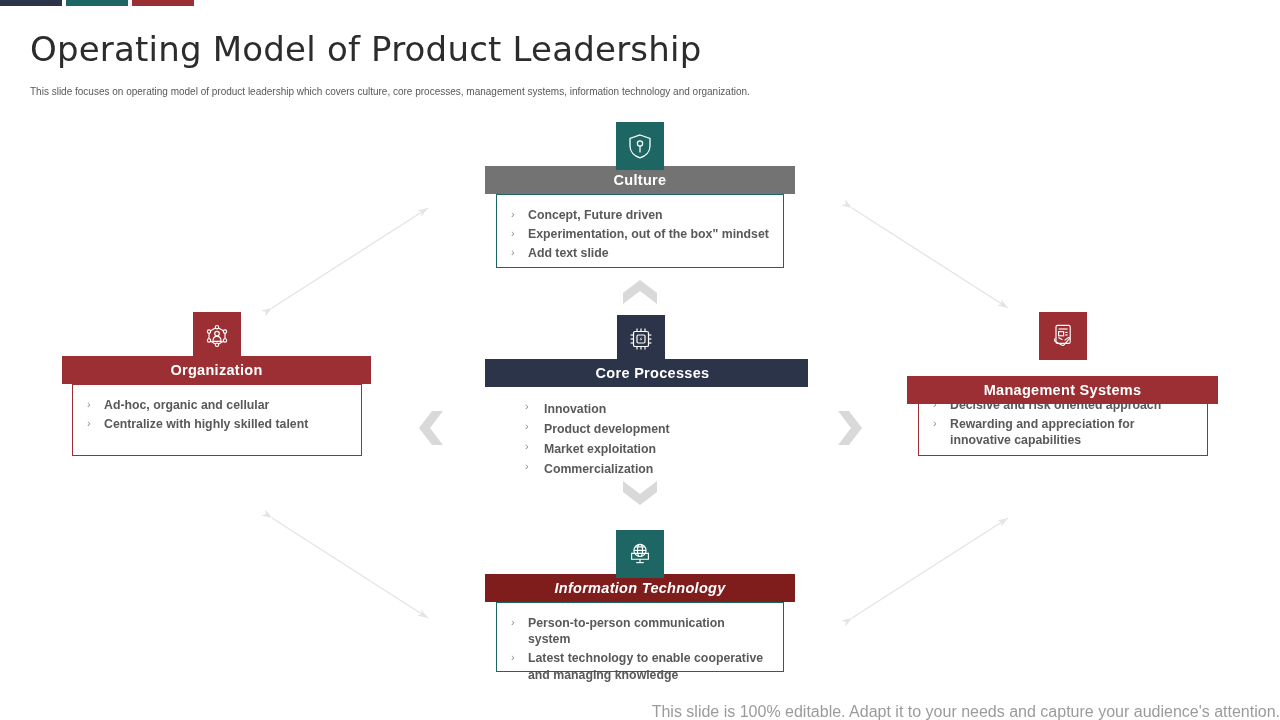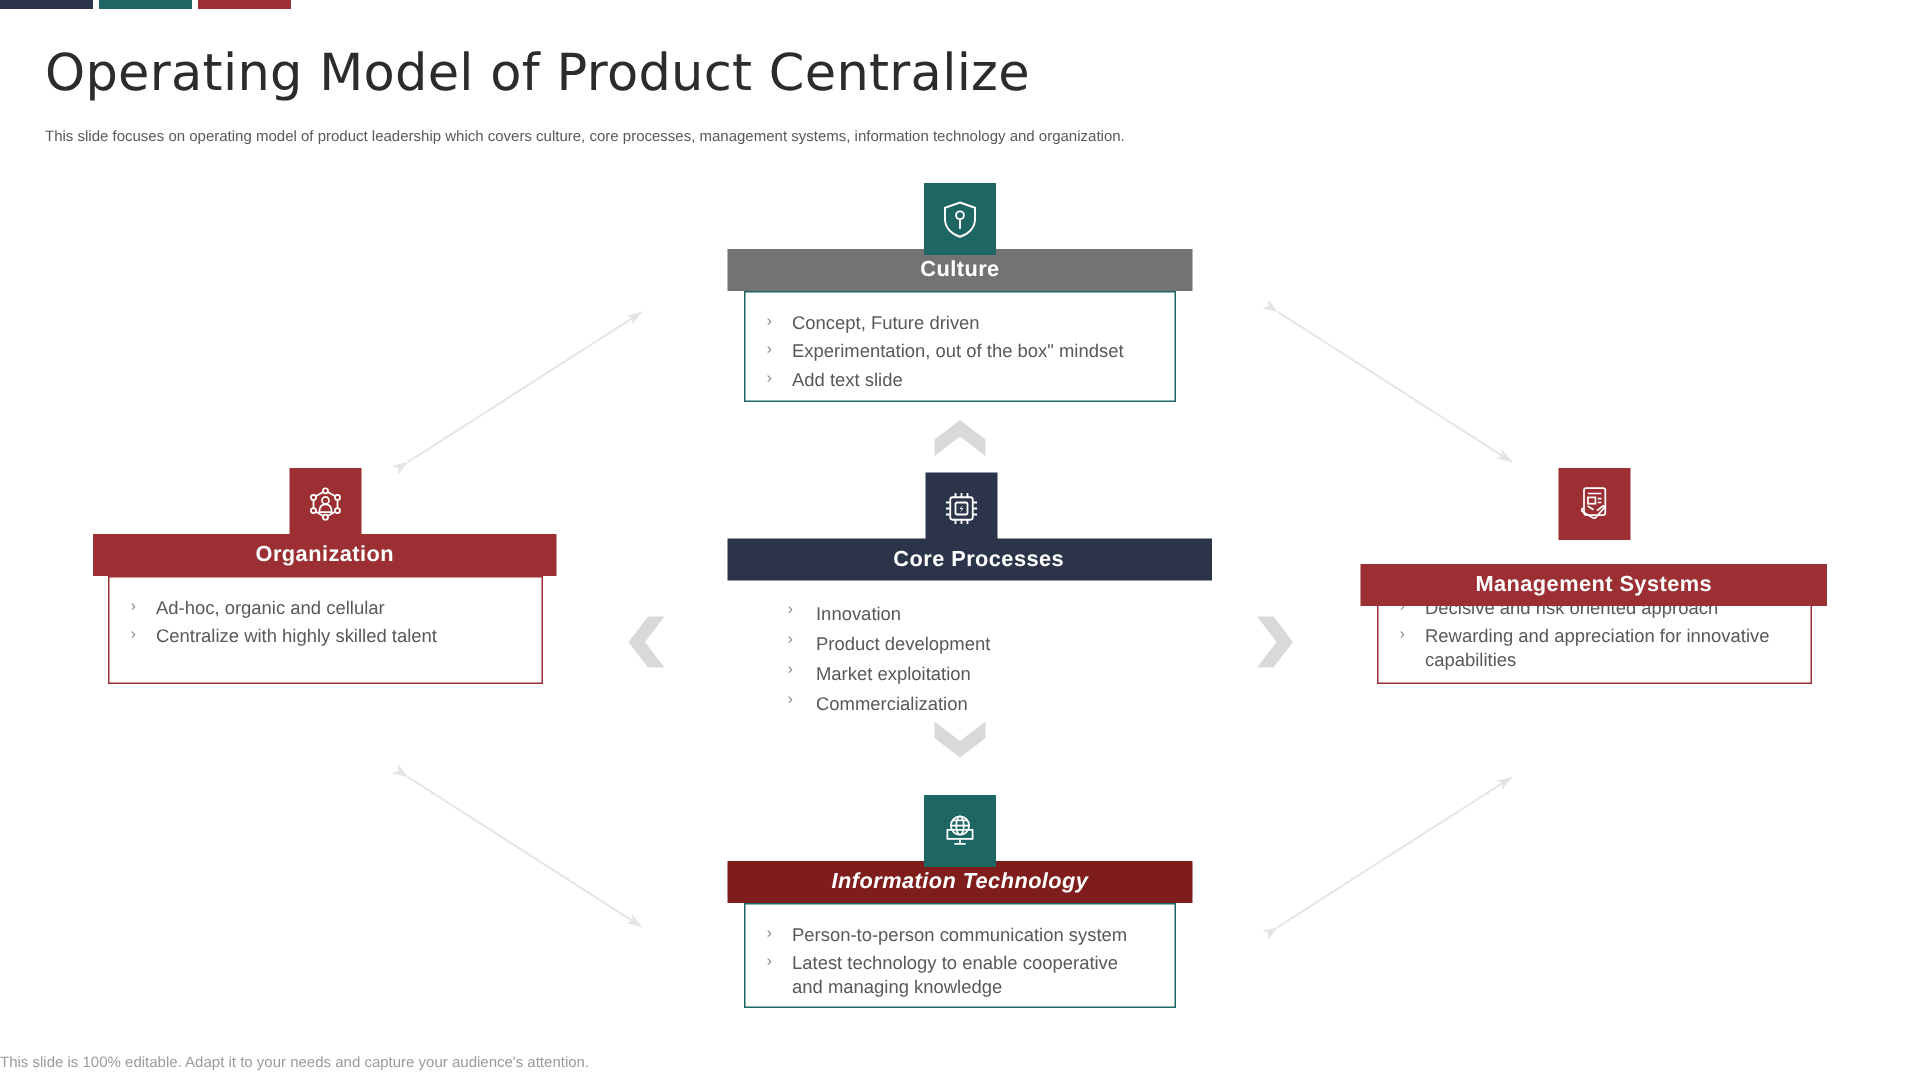--- a/index.html
+++ b/index.html
@@ -94,21 +94,21 @@
     margin-bottom: 3px;
     line-height: 1.32;
   }
   .bullet-mark {
     color: #8d8d8d;
     font-size: 11px;
     width: 17px;
     flex: 0 0 17px;
     line-height: 1.45;
   }
-  .bullet-text { flex: 1 1 auto; }
+  .bullet-text { flex: 1 1 auto; font-weight: bold; }
 
   
   #node-culture { left: 485px; top: 122px; width: 310px; }
   #node-culture .node-icon { background: #1d6663; }
   #node-culture .node-header { background: #737373; }
   #node-culture .node-body {
     left: 11px; width: 288px; height: 74px;
     border-color: #1d6663;
   }
 
@@ -161,35 +161,35 @@
     pointer-events: none;
     z-index: 0;
   }
 
   
   .slide-footer {
     position: absolute;
     left: 0;
     top: 703px;
     width: 100%;
-    text-align: left;
-    font-size: 10px;
+    text-align: right;
+    font-size: 16px;
     color: #9b9b9b;
   }
 </style>
 </head>
 <body>
 
 <div class="accent-bars">
   <div class="accent-bar accent-navy"></div>
   <div class="accent-bar accent-teal"></div>
   <div class="accent-bar accent-red"></div>
 </div>
 
-<div class="slide-title">Operating Model of Product Centralize</div>
+<div class="slide-title">Operating Model of Product Leadership</div>
 <div class="slide-subtitle">This slide focuses on operating model of product leadership which covers culture, core processes, management systems, information technology and organization.</div>
 
 <svg class="diag-arrows" viewBox="0 0 1280 720" xmlns="http://www.w3.org/2000/svg">
   <defs>
     <marker id="ah" markerWidth="10" markerHeight="10" refX="8" refY="3.2" orient="auto" markerUnits="strokeWidth">
       <path d="M0,0.4 L8,3.2 L0,6 L2.3,3.2 Z" fill="#e4e4e4"></path>
     </marker>
   </defs>
 
   <line x1="272" y1="308" x2="428" y2="208" stroke="#e4e4e4" stroke-width="1.3" marker-start="url(#ah)" marker-end="url(#ah)"></line>

